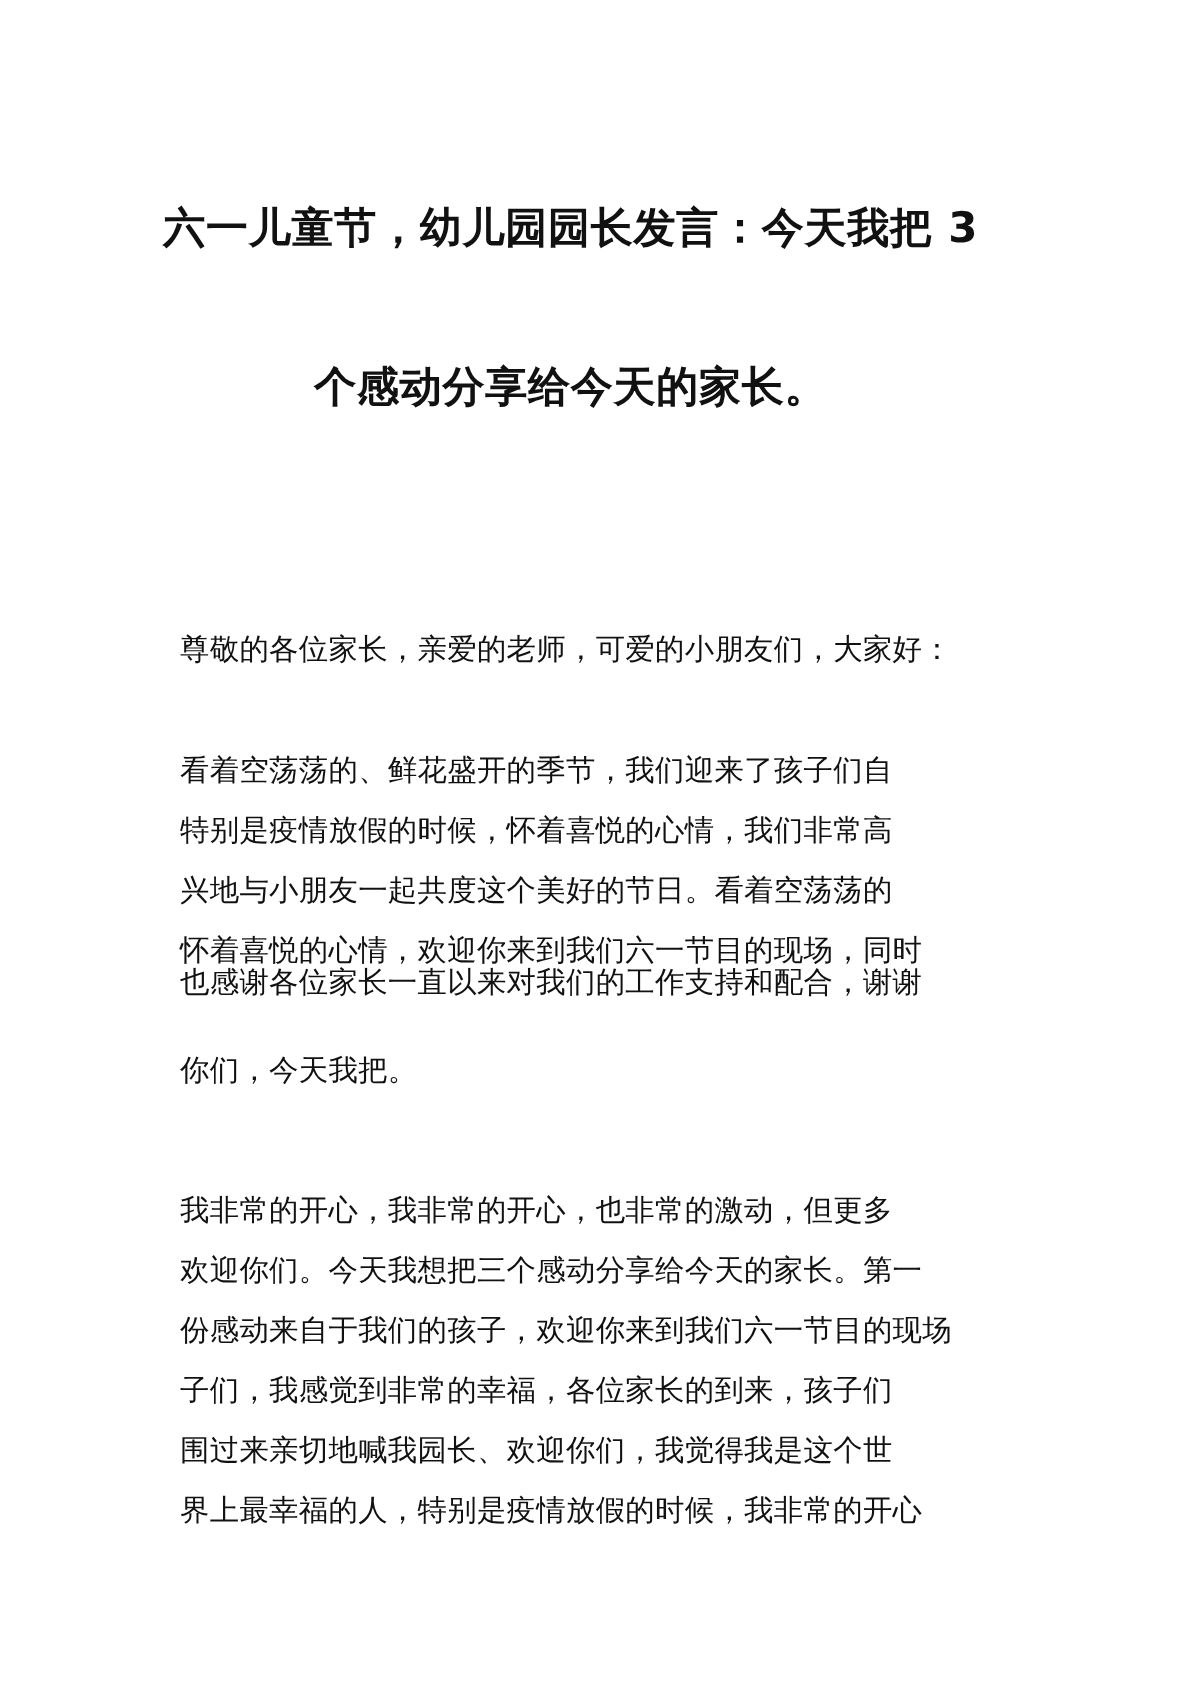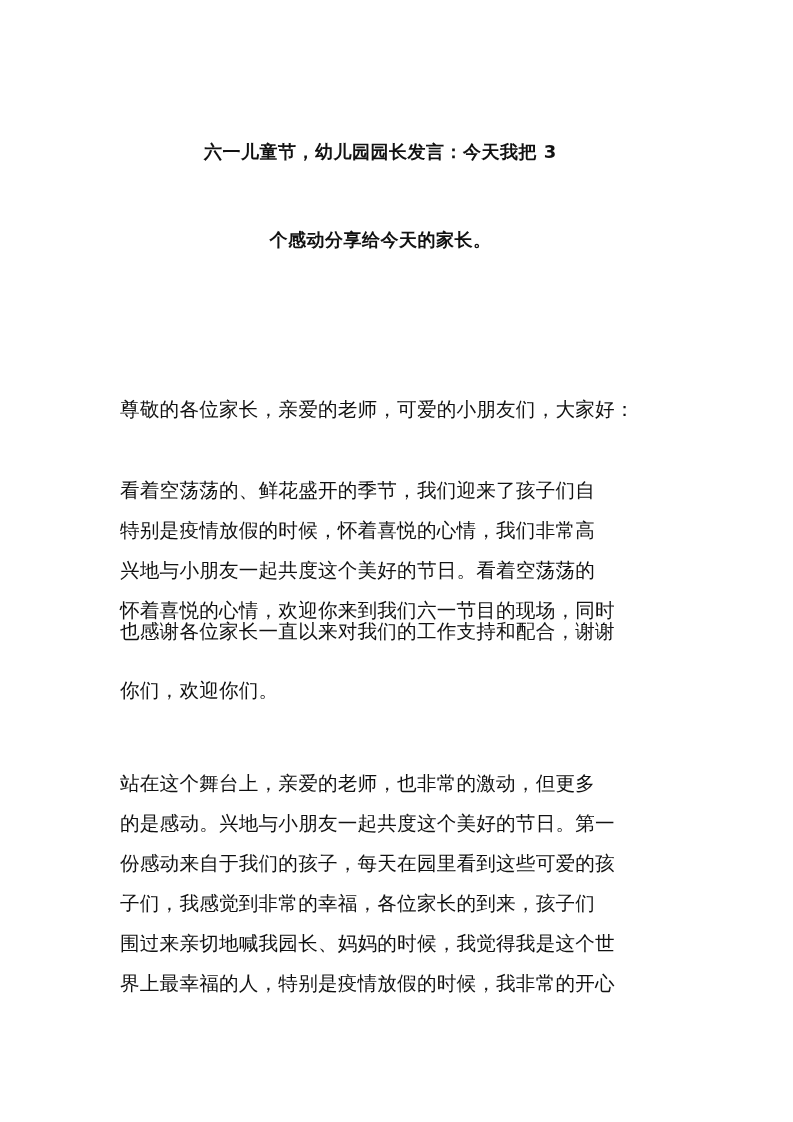--- a/index.html
+++ b/index.html
@@ -1,41 +1,41 @@
 <!DOCTYPE html>
 <html><head>
   <meta charset="utf-8">
   <style>
     html, body { margin: 0; padding: 0; background: #ffffff; }
     body { width: 793px; height: 1122px; position: relative; overflow: hidden;
            font-family: "DejaVu Sans", "Liberation Sans", sans-serif; color: #111; }
     .title-line { position: absolute; left: 0; width: 761px; text-align: center;
-                  font-size: 18px; font-weight: bold; line-height: 36px; letter-spacing: 0.5px; }
+                  font-size: 28px; font-weight: bold; line-height: 36px; letter-spacing: 0.5px; }
     .line { position: absolute; left: 120px; width: 560px; font-size: 19.6px; line-height: 28px;
-            white-space: nowrap; letter-spacing: 0.2px; }
+            white-space: nowrap; letter-spacing: 0.2px; margin-top: 23px; }
   </style>
 </head>
 <body>
 
 <div>
   <div class="title-line" style="top:134px">六一儿童节，幼儿园园长发言：今天我把 3</div>
-  <div class="title-line" style="top:222px">个感动分享给今天的家长。</div>
+  <div class="title-line" style="top:240px">个感动分享给今天的家长。</div>
 
   <div class="line" style="top:396px">尊敬的各位家长，亲爱的老师，可爱的小朋友们，大家好：</div>
 
   <div>
     <div class="line" style="top:477px">看着空荡荡的、鲜花盛开的季节，我们迎来了孩子们自</div>
     <div class="line" style="top:517px">特别是疫情放假的时候，怀着喜悦的心情，我们非常高</div>
     <div class="line" style="top:557px">兴地与小朋友一起共度这个美好的节日。看着空荡荡的</div>
     <div class="line" style="top:597px">怀着喜悦的心情，欢迎你来到我们六一节目的现场，同时</div>
     <div class="line" style="top:618px">也感谢各位家长一直以来对我们的工作支持和配合，谢谢</div>
-    <div class="line" style="top:677px">你们，欢迎你们。</div>
+    <div class="line" style="top:677px">你们，今天我把。</div>
   </div>
 
   <div>
-    <div class="line" style="top:770px">站在这个舞台上，亲爱的老师，也非常的激动，但更多</div>
-    <div class="line" style="top:810px">的是感动。兴地与小朋友一起共度这个美好的节日。第一</div>
-    <div class="line" style="top:850px">份感动来自于我们的孩子，每天在园里看到这些可爱的孩</div>
+    <div class="line" style="top:770px">我非常的开心，我非常的开心，也非常的激动，但更多</div>
+    <div class="line" style="top:810px">欢迎你们。今天我想把三个感动分享给今天的家长。第一</div>
+    <div class="line" style="top:850px">份感动来自于我们的孩子，欢迎你来到我们六一节目的现场</div>
     <div class="line" style="top:890px">子们，我感觉到非常的幸福，各位家长的到来，孩子们</div>
-    <div class="line" style="top:930px">围过来亲切地喊我园长、妈妈的时候，我觉得我是这个世</div>
+    <div class="line" style="top:930px">围过来亲切地喊我园长、欢迎你们，我觉得我是这个世</div>
     <div class="line" style="top:970px">界上最幸福的人，特别是疫情放假的时候，我非常的开心</div>
   </div>
 </div>
 
 </body></html>

